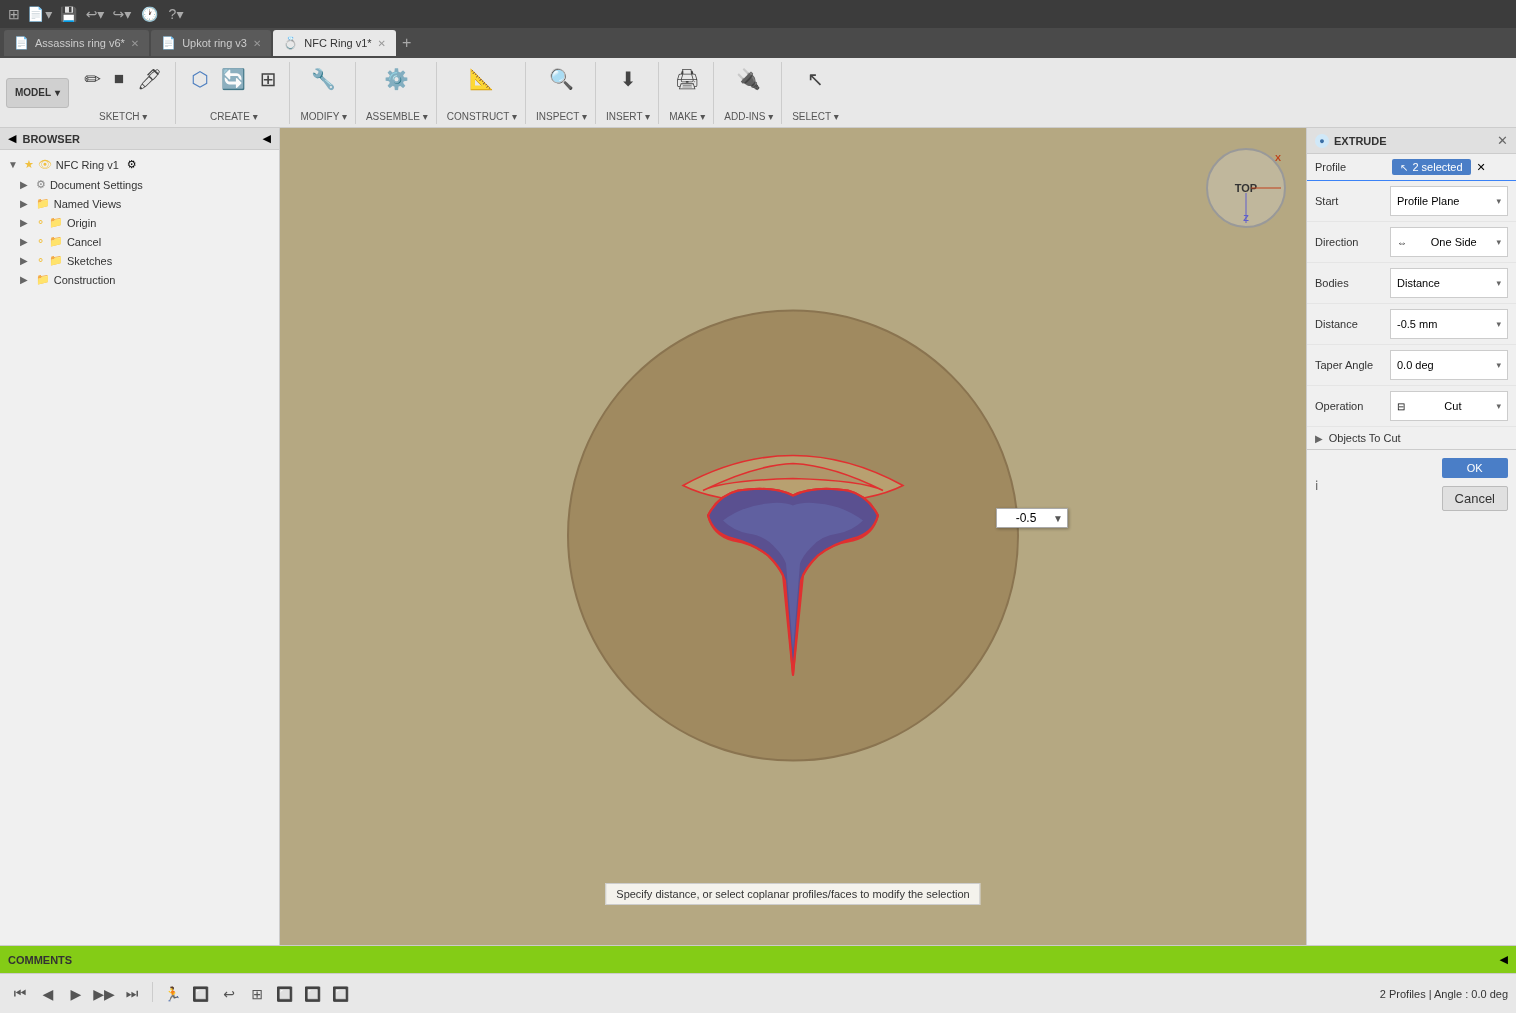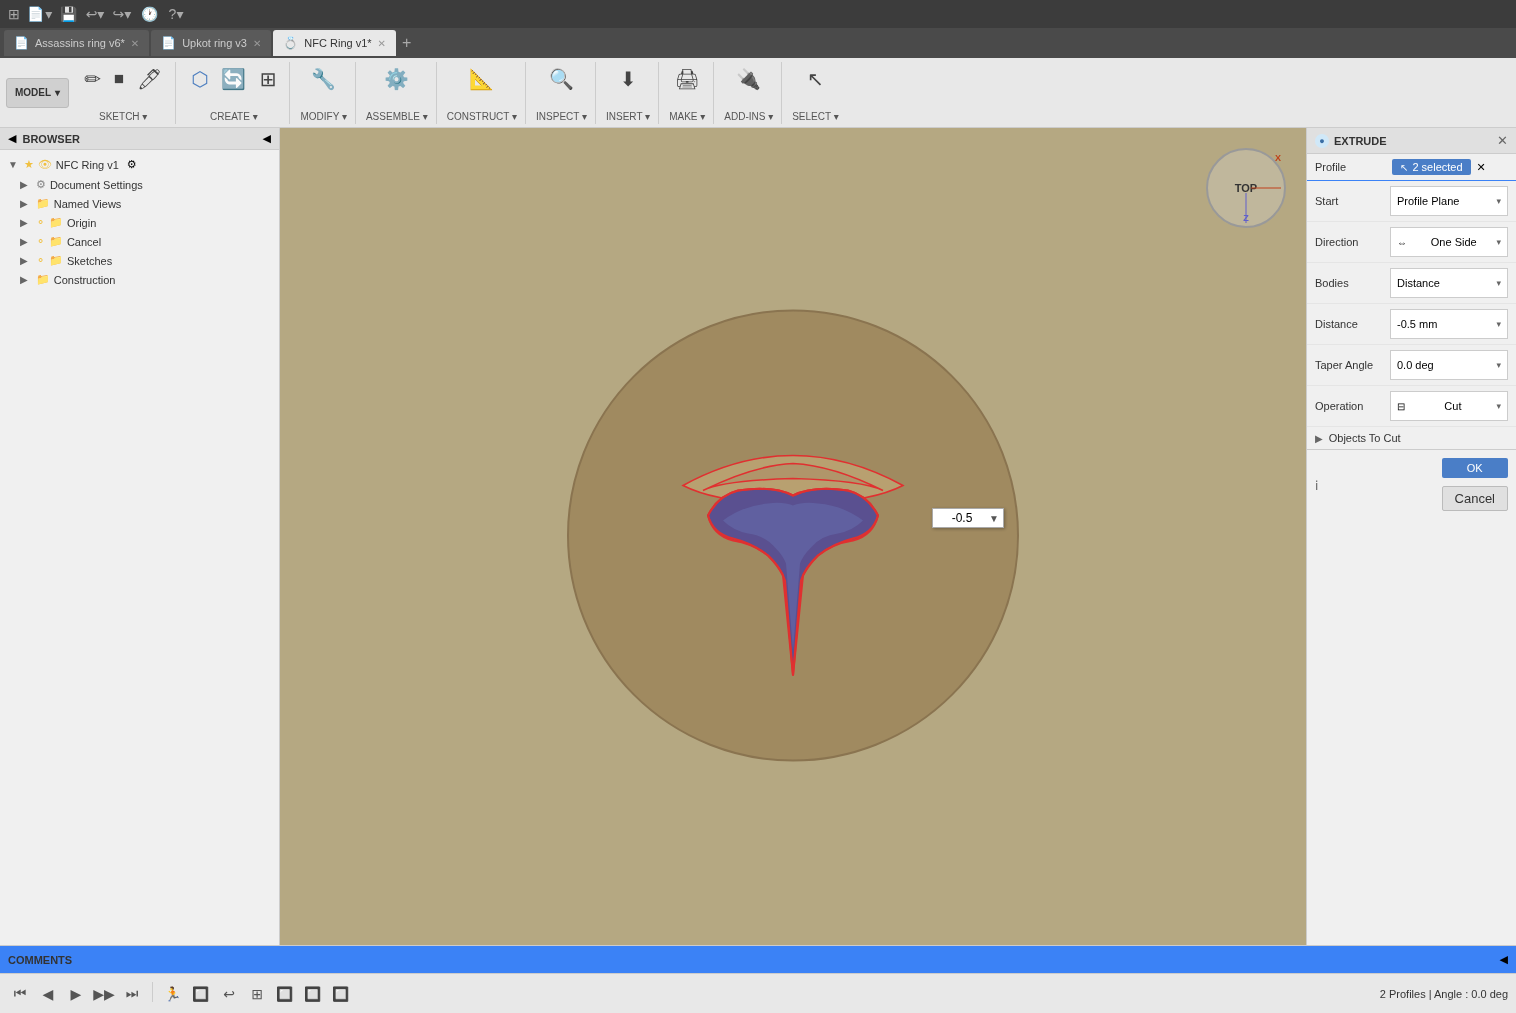--- a/index.html
+++ b/index.html
@@ -44,21 +44,21 @@
     
     #viewport { flex: 1; background: #b5a882; position: relative; overflow: hidden; }
 
     
     #compass { position: absolute; top: 20px; right: 20px; width: 80px; height: 80px; }
 
     
     #shape-container { position: absolute; top: 50%; left: 50%; transform: translate(-50%, -50%); }
 
     
-    #distance-popup { position: absolute; top: 380px; left: 652px; background: white; border: 1px solid #aaa; display: flex; align-items: center; padding: 2px 4px; gap: 2px; box-shadow: 1px 1px 3px rgba(0,0,0,0.3); }
+    #distance-popup { position: absolute; top: 380px; left: 716px; background: white; border: 1px solid #aaa; display: flex; align-items: center; padding: 2px 4px; gap: 2px; box-shadow: 1px 1px 3px rgba(0,0,0,0.3); }
     #distance-input { border: none; outline: none; width: 50px; font-size: 12px; text-align: center; }
     #distance-arrow { color: #555; font-size: 10px; cursor: pointer; }
 
     
     #hint-text { position: absolute; bottom: 40px; left: 50%; transform: translateX(-50%); background: rgba(255,255,255,0.85); border: 1px solid #ccc; padding: 4px 10px; font-size: 11px; color: #333; white-space: nowrap; }
 
     
     #right-panel { width: 210px; background: #f0f0f0; border-left: 1px solid #ccc; display: flex; flex-direction: column; }
     #extrude-header { display: flex; align-items: center; justify-content: space-between; padding: 5px 8px; background: #e0e0e0; border-bottom: 1px solid #ccc; }
     #extrude-title { font-size: 11px; font-weight: bold; color: #333; display: flex; align-items: center; gap: 5px; }
@@ -73,21 +73,21 @@
     .objects-to-cut { display: flex; align-items: center; padding: 5px 8px; gap: 6px; cursor: pointer; }
     .objects-chevron { font-size: 10px; color: #666; }
     .objects-label { font-size: 11px; color: #333; }
     .panel-buttons { display: flex; justify-content: flex-end; gap: 8px; padding: 8px; margin-top: auto; flex-direction: column; }
     .btn-ok { background: #4a7ec7; color: white; border: none; padding: 4px 16px; font-size: 11px; cursor: pointer; border-radius: 2px; }
     .btn-cancel { background: #e0e0e0; color: #333; border: 1px solid #bbb; padding: 4px 12px; font-size: 13px; cursor: pointer; border-radius: 2px; }
     .info-icon { color: #666; font-size: 13px; cursor: pointer; }
     .panel-footer { display: flex; align-items: center; justify-content: space-between; padding: 8px; border-top: 1px solid #ccc; }
 
     
-    #comments-bar { display: flex; align-items: center; justify-content: space-between; background: #3b82f6; height: 28px; padding: 0 8px; border-top: 1px solid #ccc; }
+    #comments-bar { display: flex; align-items: center; justify-content: space-between; background: #84cc16; height: 28px; padding: 0 8px; border-top: 1px solid #ccc; }
     #comments-label { font-size: 11px; font-weight: bold; color: #333; }
     #status-bar { display: flex; align-items: center; justify-content: space-between; background: #e8e8e8; height: 40px; padding: 0 8px; border-top: 1px solid #ccc; }
     #status-left { display: flex; gap: 4px; }
     #status-right { font-size: 11px; color: #333; }
     .status-btn { width: 24px; height: 24px; display: flex; align-items: center; justify-content: center; cursor: pointer; border-radius: 2px; font-size: 14px; color: #555; }
 
     .tab-icon { font-size: 12px; }
     .browser-folder { font-size: 11px; color: #b0b0b0; }
     .browser-gear { font-size: 11px; color: #888; }
     .browser-sphere { font-size: 11px; color: #f0c040; }
@@ -333,20 +333,21 @@
         <path d="M 155 220 Q 160 238 180 243 Q 200 248 215 260 Q 228 272 232 285 L 240 380" fill="none" stroke="#e03030" stroke-width="2"></path>
         <path d="M 325 220 Q 320 238 300 243 Q 280 248 265 260 Q 252 272 248 285 L 240 380" fill="none" stroke="#e03030" stroke-width="2"></path>
       </svg>
     </div>
 
     <div id="distance-popup">
       <input id="distance-input" type="text" value="-0.5" style="">
       <span id="distance-arrow">▼</span>
     </div>
 
+    <div id="hint-text">Specify distance, or select coplanar profiles/faces to modify the selection</div>
   </div>
 
   <div id="right-panel">
     <div id="extrude-header">
       <div id="extrude-title">
         <span style="background:#d0e8f8;border-radius:50%;width:14px;height:14px;display:inline-flex;align-items:center;justify-content:center;font-size:9px;color:#3a6ea5;">●</span>
         <span>EXTRUDE</span>
       </div>
       <span style="cursor:pointer;font-size:13px;color:#666;">✕</span>
     </div>

